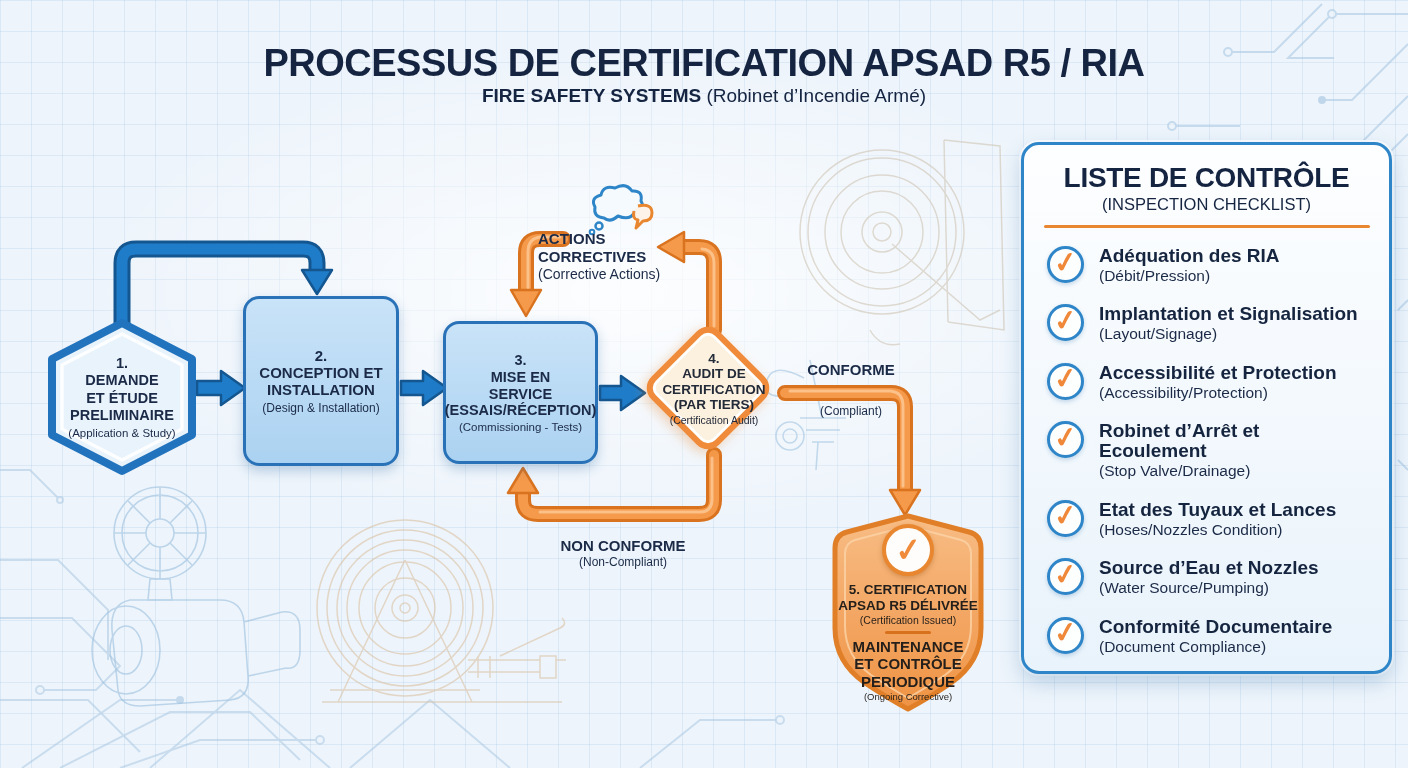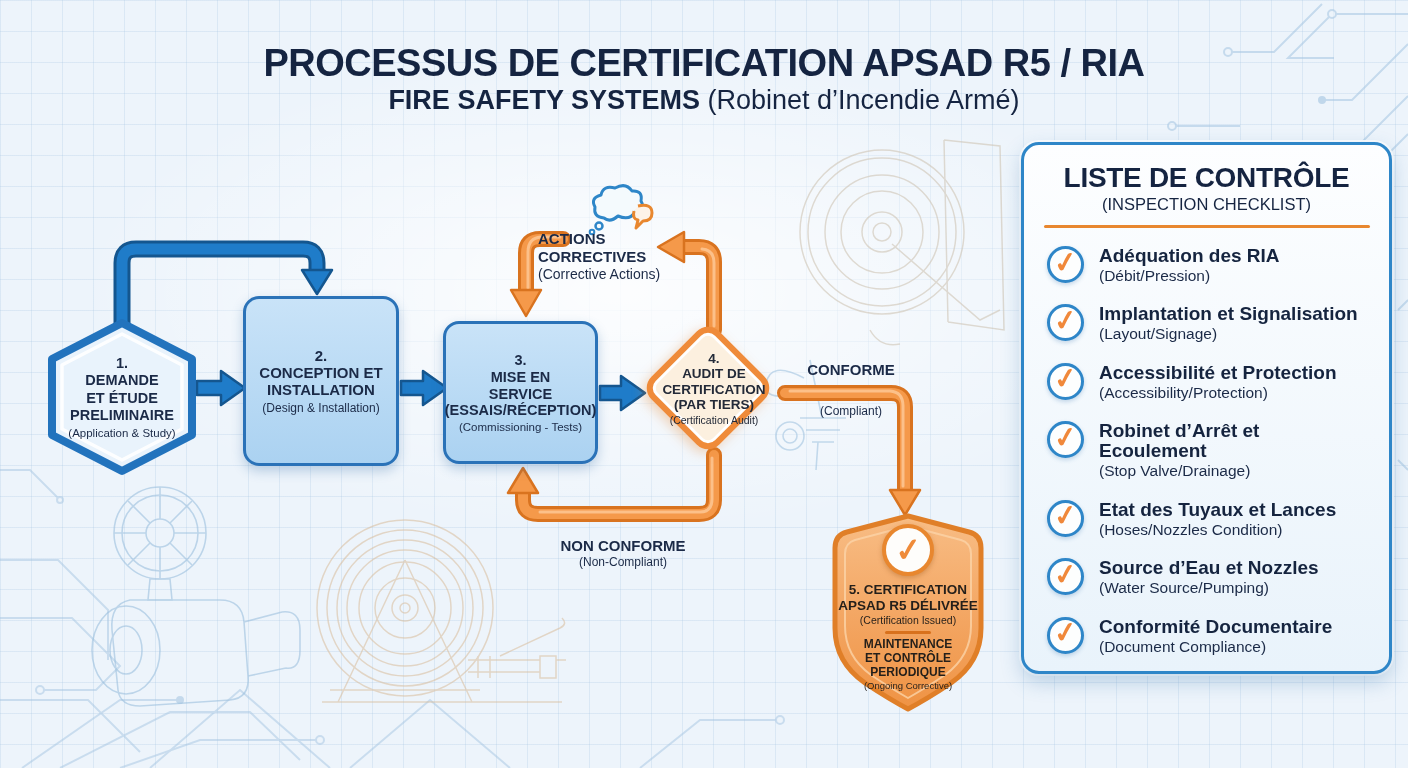--- a/index.html
+++ b/index.html
@@ -19,21 +19,21 @@
     background:radial-gradient(ellipse 55% 45% at 44% 38%, rgba(255,255,255,.85), rgba(255,255,255,0) 70%);
   }
   .abs { position:absolute; }
   .pre { white-space:pre-line; }
   svg { display:block; }
 
   
   .main-title{ left:0; top:42px; width:1408px; text-align:center;
     font-size:38px; font-weight:bold; letter-spacing:-.5px; color:#152441; z-index:3;}
   .sub-title{ left:0; top:85px; width:1408px; text-align:center;
-    font-size:27px; color:#152441; z-index:3;}
+    font-size:19px; color:#152441; z-index:3;}
   .sub-title .b{ font-weight:bold; }
 
   
   #deco { position:absolute; inset:0; z-index:0; }
   #flows{ position:absolute; inset:0; z-index:1; }
   .node { z-index:2; }
   .lbl  { z-index:3; }
 
   
   .hex-wrap{ left:47px; top:318px; width:150px; height:158px; }
@@ -64,21 +64,21 @@
   .shield-wrap{ left:829px; top:512px; width:158px; height:202px; }
   .shield-content{ position:absolute; inset:0; display:flex; flex-direction:column;
     align-items:center; text-align:center; padding-top:12px; color:#241f1a;}
   .shield-check{ width:52px; height:52px; border-radius:50%; background:#fefdfb;
     border:4px solid #e8872f; display:flex; align-items:center; justify-content:center;
     box-shadow:0 2px 5px rgba(150,80,20,.35); }
   .shield-check span{ color:#ef8b3a; font-size:32px; font-weight:bold; transform:rotate(-6deg); line-height:1;}
   .shield-content .t{ font-weight:bold; font-size:13.5px; line-height:1.15; margin-top:6px;}
   .shield-content .s{ font-size:10.5px; margin-top:1px;}
   .shield-div{ width:46px; height:3px; background:#d8711c; border-radius:2px; margin:5px 0 4px;}
-  .shield-content .m{ font-weight:bold; font-size:12px; line-height:1.15;}
+  .shield-content .m{ font-weight:bold; font-size:15px; line-height:1.15;}
   .shield-content .ms{ font-size:9.5px; margin-top:1px;}
 
   
   .actions-lbl{ left:538px; top:230px; width:168px; }
   .actions-lbl .t{ font-weight:bold; font-size:15px; line-height:1.18; color:#1b2a47;}
   .actions-lbl .s{ font-size:14px; color:#1b2a47; margin-top:1px;}
   .cloud-ico{ left:588px; top:180px; }
   .conforme-lbl{ left:799px; top:361px; width:104px; text-align:center;
     font-weight:bold; font-size:15px; color:#1b2a47;}
   .compliant-lbl{ left:799px; top:404px; width:104px; text-align:center;

